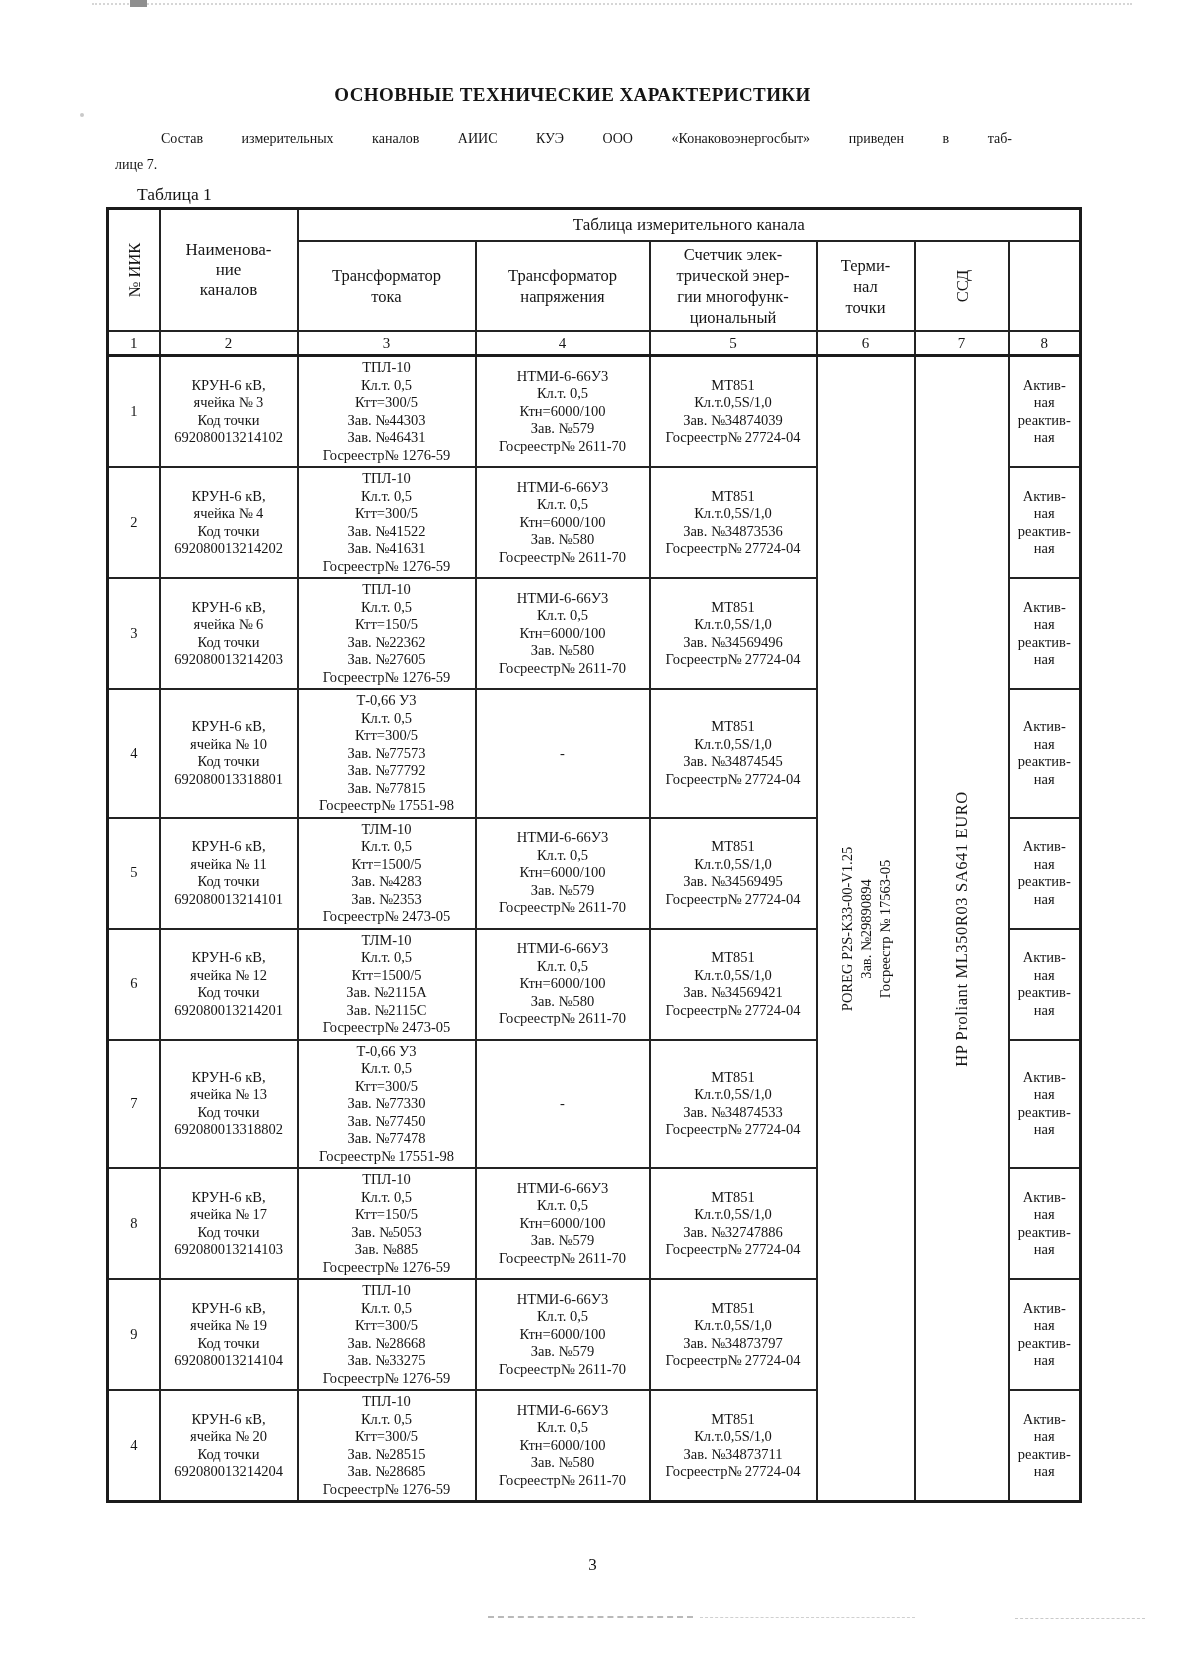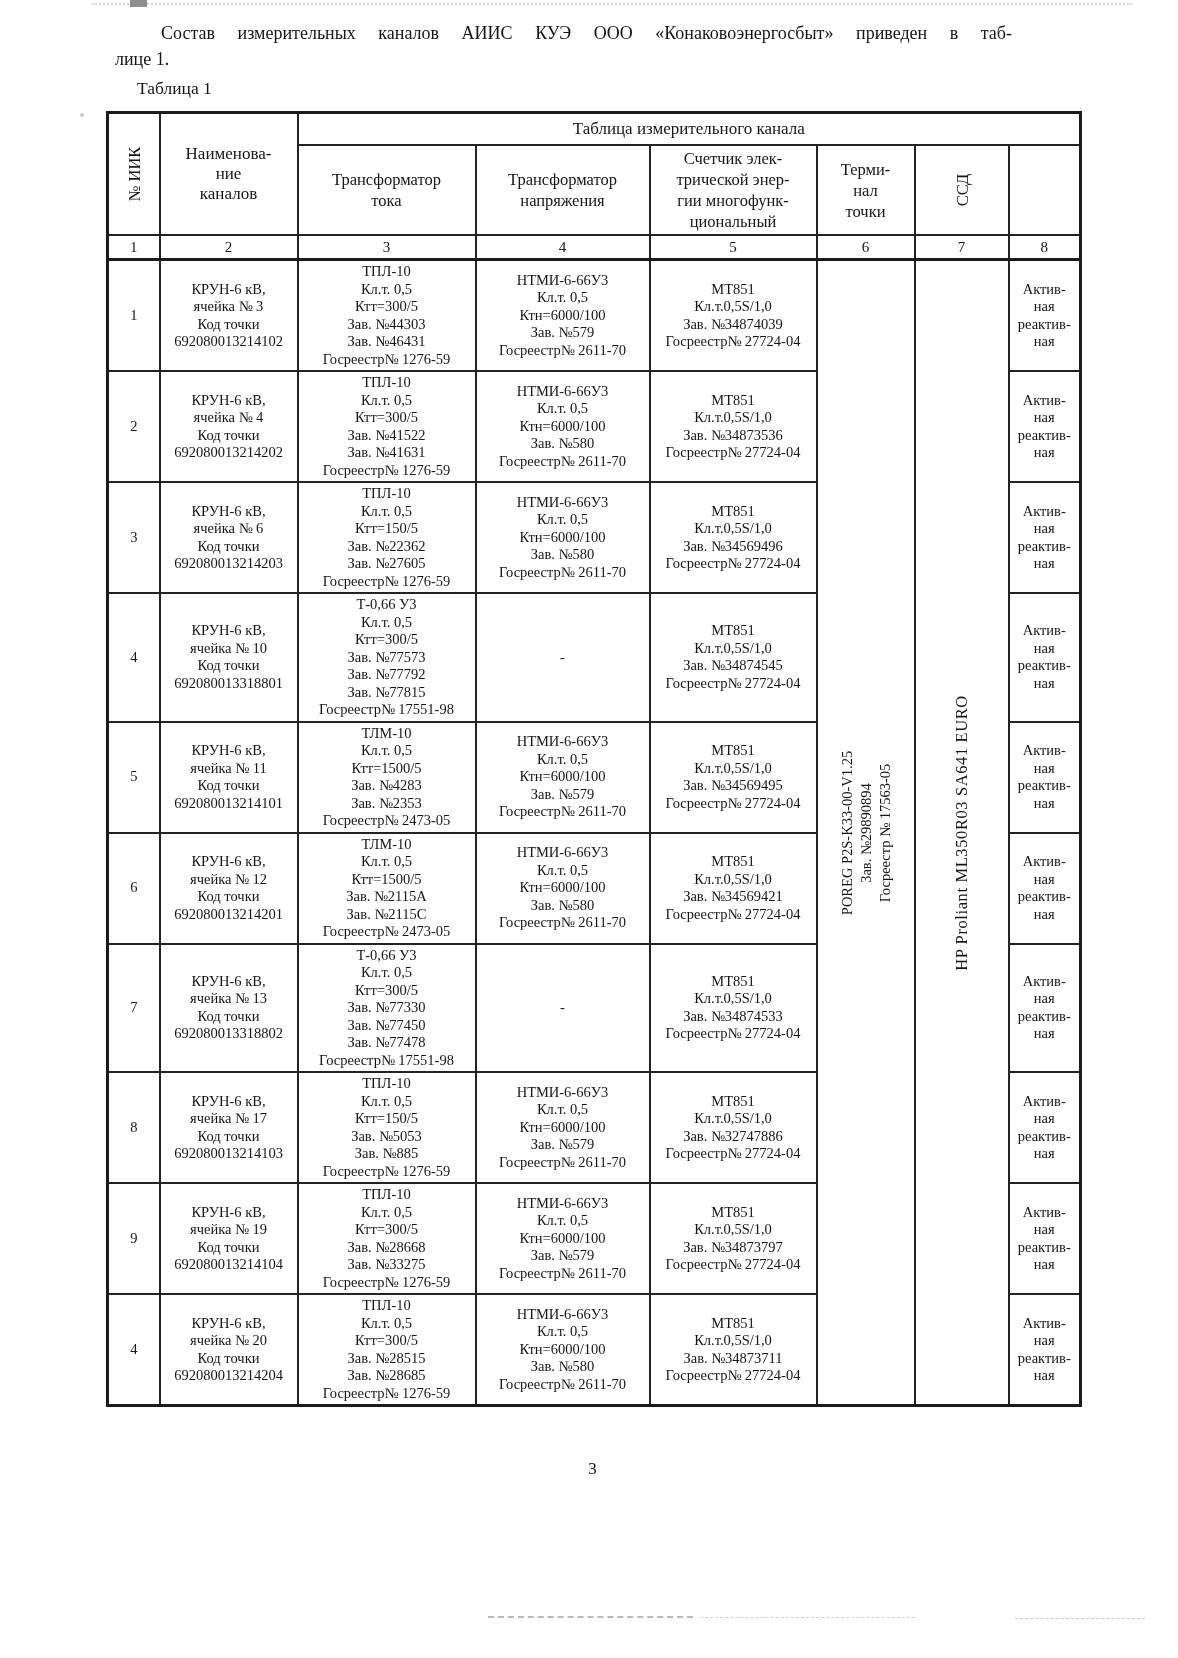--- a/index.html
+++ b/index.html
@@ -14,25 +14,25 @@
   
   .title{
     padding-top:84px;
     margin-left:86px;width:973px;
     text-align:center;
     font-size:19px;font-weight:bold;
     letter-spacing:.4px;
   }
   .intro{
     margin:20px 166px 0 115px;
-    font-size:18px;line-height:26px;
+    font-size:14px;line-height:26px;
   }
   .intro-line1{text-indent:46px;text-align:justify;text-align-last:justify;}
   .table-label{
-    margin:6px 0 12px 137px;
+    margin:6px 0 2px 137px;
     font-size:17.5px;
   }
   
   table.main{
     margin-left:106px;
     border-collapse:collapse;
     table-layout:fixed;
     width:973px;
     border:3px solid #1b1b1b;
   }
@@ -78,24 +78,25 @@
 </style>
 </head>
 <body>
 
 <div class="page">
 
   <div class="art art-topline"></div>
   <div class="art art-topdash"></div>
   <div class="art art-speck"></div>
 
+  <div class="title">ОСНОВНЫЕ ТЕХНИЧЕСКИЕ ХАРАКТЕРИСТИКИ</div>
 
   <div class="intro">
     <div class="intro-line1">Состав измерительных каналов АИИС КУЭ ООО «Конаковоэнергосбыт» приведен в таб-</div>
-    <div class="intro-line2">лице 1.</div>
+    <div class="intro-line2">лице 7.</div>
   </div>
 
   <div class="table-label">Таблица 1</div>
 
   <table class="main">
     <colgroup>
       <col style="width:52px">
         <col style="width:138px">
         <col style="width:178px">
         <col style="width:174px">

